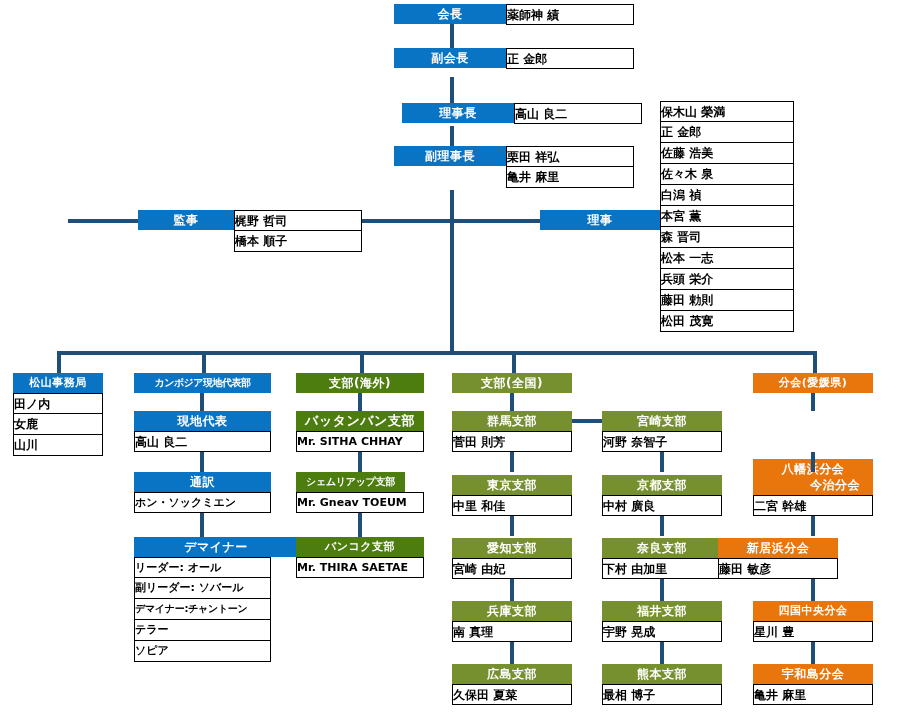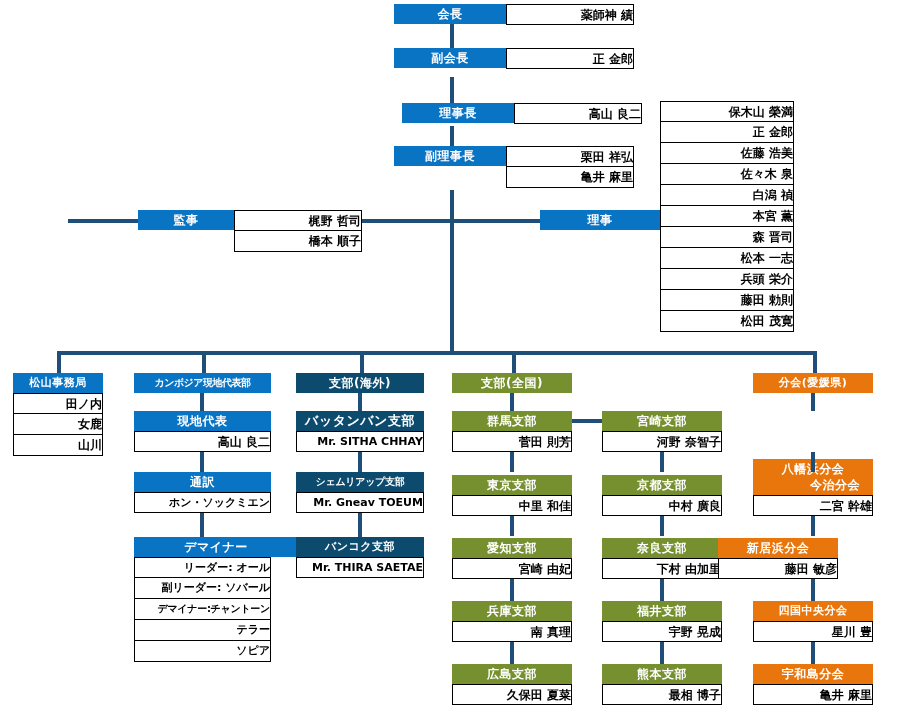--- a/index.html
+++ b/index.html
@@ -21,30 +21,30 @@
     color:#ffffff;
     font-weight:bold;
     text-align:center;
     line-height:20px;
     height:20px;
     letter-spacing:0.5px;
     white-space:nowrap;
     overflow:hidden;
   }
   .hdr.blue{background:#0a74c4;}
-  .hdr.lblue{background:#0c4a6e;color:#ffffff;}
+  .hdr.lblue{background:#4d7c0f;color:#ffffff;}
   .hdr.green{background:#77902f;}
   .hdr.orange{background:#e8760c;}
 
   .cell{
     box-sizing:border-box;
     background:#ffffff;
     border:1px solid #000000;
     border-top:none;
-    text-align:right;
+    text-align:left;
     font-weight:bold;
     line-height:20px;
     height:21px;
     white-space:nowrap;
     overflow:hidden;
     font-size:12px;
   }
   .cell.first{border-top:1px solid #000000;}
   .cell.tight{font-size:11px;}
   .cell.tiny{font-size:10px;letter-spacing:-0.3px;}
@@ -170,21 +170,21 @@
   </div>
   <div class="ln vln" style="left:358px;top:393px;height:18px;"></div>
 
   <div class="node" style="left:296px;top:411px;width:128px;">
     <div class="hdr lblue" style="width:128px;font-size:13px;">バッタンバン支部</div>
     <div class="cell first tight">Mr. SITHA CHHAY</div>
   </div>
   <div class="ln vln" style="left:358px;top:452px;height:20px;"></div>
 
   <div class="node" style="left:296px;top:472px;width:128px;">
-    <div class="hdr lblue" style="width:128px;font-size:10px;letter-spacing:-0.3px;">シェムリアップ支部</div>
+    <div class="hdr lblue" style="width:109px;font-size:10px;letter-spacing:-0.3px;">シェムリアップ支部</div>
     <div class="cell first tight">Mr. Gneav TOEUM</div>
   </div>
   <div class="ln vln" style="left:358px;top:513px;height:24px;"></div>
 
   <div class="node" style="left:296px;top:537px;width:128px;">
     <div class="hdr lblue" style="width:128px;font-size:11px;">バンコク支部</div>
     <div class="cell first tight">Mr. THIRA SAETAE</div>
   </div>
 
   <div class="node" style="left:452px;top:373px;width:120px;">

